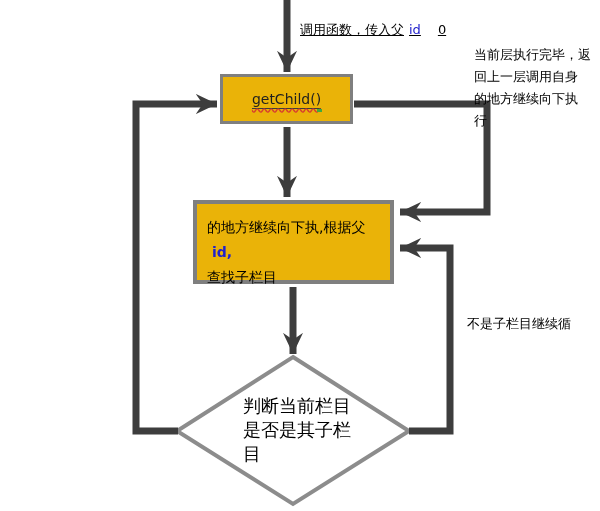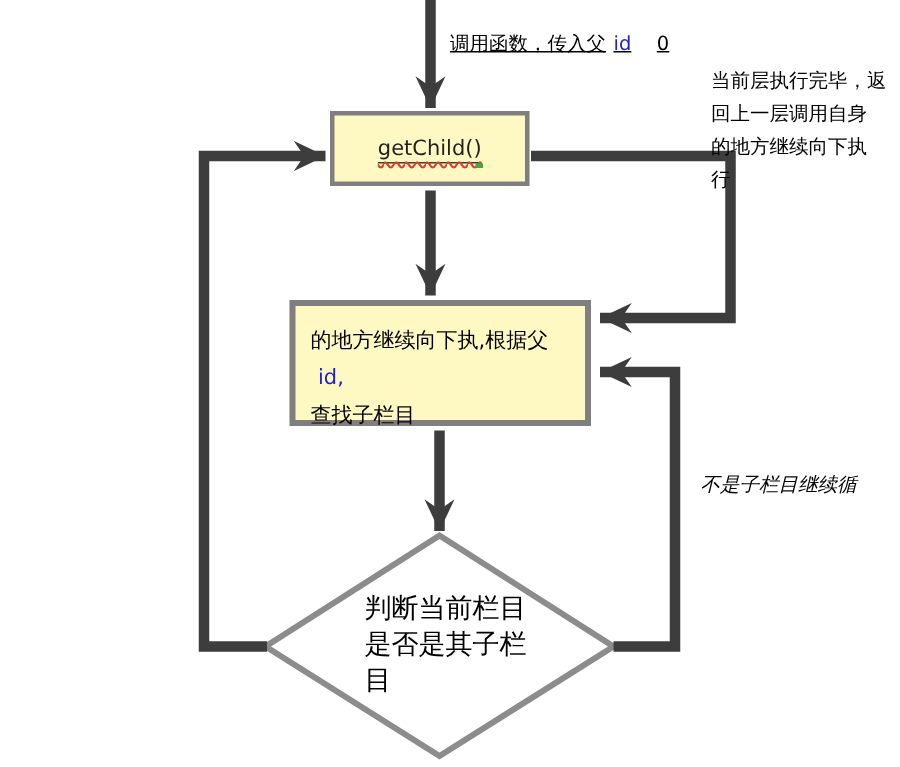--- a/index.html
+++ b/index.html
@@ -8,21 +8,21 @@
     position:relative;
     width:600px; height:511px;
     background:#ffffff;
     overflow:hidden;
     font-family:"DejaVu Sans", sans-serif;
     color:#000000;
   }
   .layer-svg { position:absolute; left:0; top:0; z-index:2; }
   .node {
     position:absolute;
-    background:#fef9c3;
+    background:#eab308;
     z-index:1;
   }
   .node-rect { border-style:solid; border-color:#7f7f7f; }
   #getchild-box {
     left:220px; top:74px; width:133px; height:50px;
     border-width:3px;
     display:flex; align-items:center; justify-content:center;
     font-size:14px; color:#1f1f1f;
   }
   .spell-wavy {
@@ -43,24 +43,24 @@
   #loop-box {
     left:193px; top:200px; width:201px; height:84px;
     border-width:4px;
     padding:11px 6px 0 10px;
     font-size:14px; line-height:25px;
   }
   .label { position:absolute; z-index:3; font-size:13px; line-height:22px; }
   #entry-label   { left:300px; top:19px; white-space:nowrap;text-decoration:underline; }
   #return-note   { left:474px; top:44px;  width:128px; }
   #recurse-note  { left:2px;   top:189px; width:132px; }
-  #continue-note { left:467px; top:312px; width:122px; line-height:23px;font-style:italic; }
+  #continue-note { left:467px; top:312px; width:122px; line-height:23px; }
   #decision-text { left:243px; top:394px; width:112px; font-size:18px; line-height:24px; }
   .id-token { color:#2222cc; margin:0 5px; }
-  .id-token.no-right { margin-right:0; }
+  .id-token.no-right { margin-right:0;font-weight:bold; }
   .entry-value { margin-left:12px; }
 </style>
 </head>
 <body>
 
 <div class="canvas">
 
   <div class="node node-rect" id="getchild-box">
     <span class="spell-wavy">
       <span class="solid-underline">getChild()</span>

